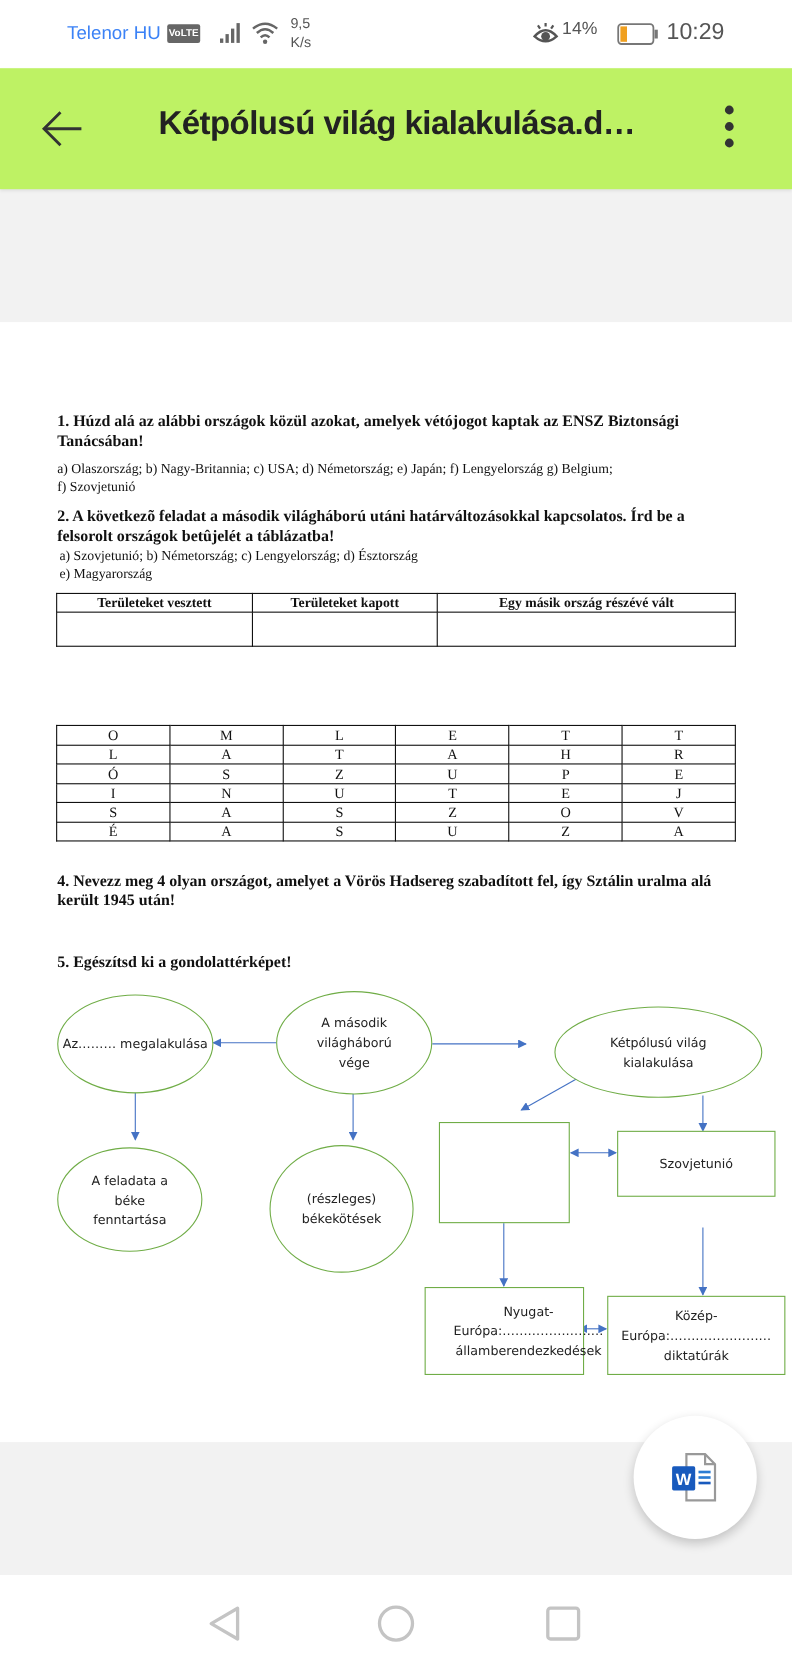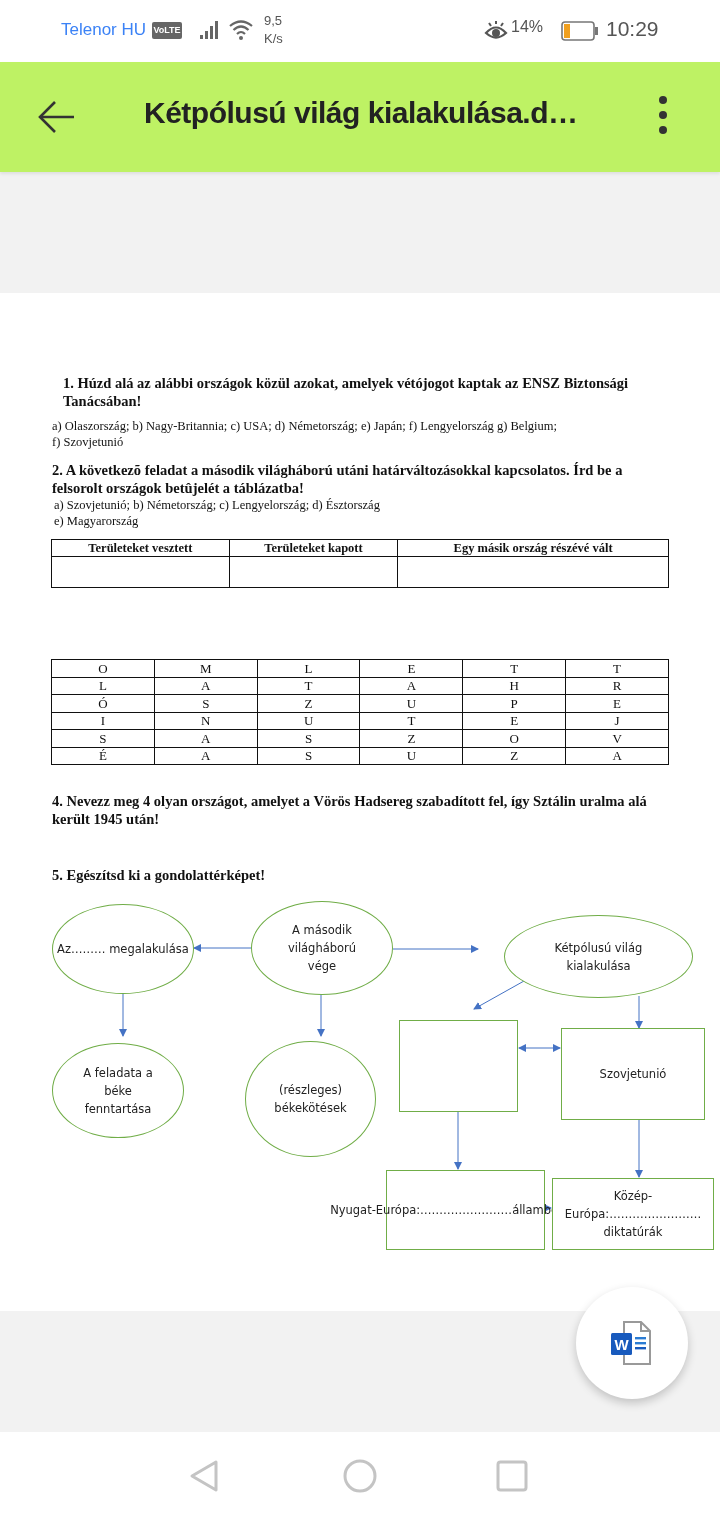--- a/index.html
+++ b/index.html
@@ -100,21 +100,21 @@
   <div class="menu-btn">
       <span></span>
       <span></span>
       <span></span>
     </div>
 </div>
 
 <div class="gray-top"></div>
 
 <div class="doc">
-  <div class="q" style="top:81px;margin-left:11px;">1. Húzd alá az alábbi országok közül azokat, amelyek vétójogot kaptak az ENSZ Biztonsági Tanácsában!</div>
+  <div class="q" style="top:81px;">1. Húzd alá az alábbi országok közül azokat, amelyek vétójogot kaptak az ENSZ Biztonsági Tanácsában!</div>
   <div class="opts" style="top:125px;">
     <div>a) Olaszország; b) Nagy-Britannia; c) USA; d) Németország; e) Japán; f) Lengyelország g) Belgium;</div>
     <div>f) Szovjetunió</div>
   </div>
 
   <div class="q" style="top:168px;">2. A következõ feladat a második világháború utáni határváltozásokkal kapcsolatos. Írd be a felsorolt országok betûjelét a táblázatba!</div>
   <div class="opts" style="top:204px; left:54px;">
     <div>a) Szovjetunió; b) Németország; c) Lengyelország; d) Észtország</div>
     <div>e) Magyarország</div>
   </div>
@@ -213,22 +213,22 @@
       <line x1="527" y1="915" x2="551" y2="915" marker-start="url(#ahs)" marker-end="url(#ah)"></line>
     </g>
   </svg>
 
   <div class="node ellipse" style="left:52px; top:611px; width:142px; height:90px;">Az……… megalakulása</div>
   <div class="node ellipse" style="left:251px; top:608px; width:142px; height:94px; padding:0 22px;">A második világháború vége</div>
   <div class="node ellipse" style="left:52px; top:750px; width:132px; height:95px; padding:0 24px;">A feladata a béke fenntartása</div>
   <div class="node ellipse" style="left:504px; top:622px; width:189px; height:83px; padding:0 40px;">Kétpólusú világ kialakulása</div>
   <div class="node ellipse" style="left:245px; top:748px; width:131px; height:116px; padding:0 22px;">(részleges) békekötések</div>
   <div class="node" style="left:399px; top:727px; width:119px; height:92px;"></div>
-  <div class="node" style="left:561px; top:735px; width:144px; height:92px;">Szovjetunió</div>
-  <div class="node" style="left:386px; top:877px; width:159px; height:80px; flex-direction:row;padding-left:44px;">
+  <div class="node" style="left:561px; top:735px; width:144px; height:60px;">Szovjetunió</div>
+  <div class="node" style="left:386px; top:877px; width:145px; height:80px; flex-direction:column;padding-left:44px;">
     <div>Nyugat-</div>
     <div>Európa:……………………</div>
     <div>államberendezkedések</div>
   </div>
   <div class="node" style="left:552px; top:885px; width:162px; height:72px; flex-direction:column;">
     <div>Közép-</div>
     <div>Európa:……………………</div>
     <div>diktatúrák</div>
   </div>
 </div>

